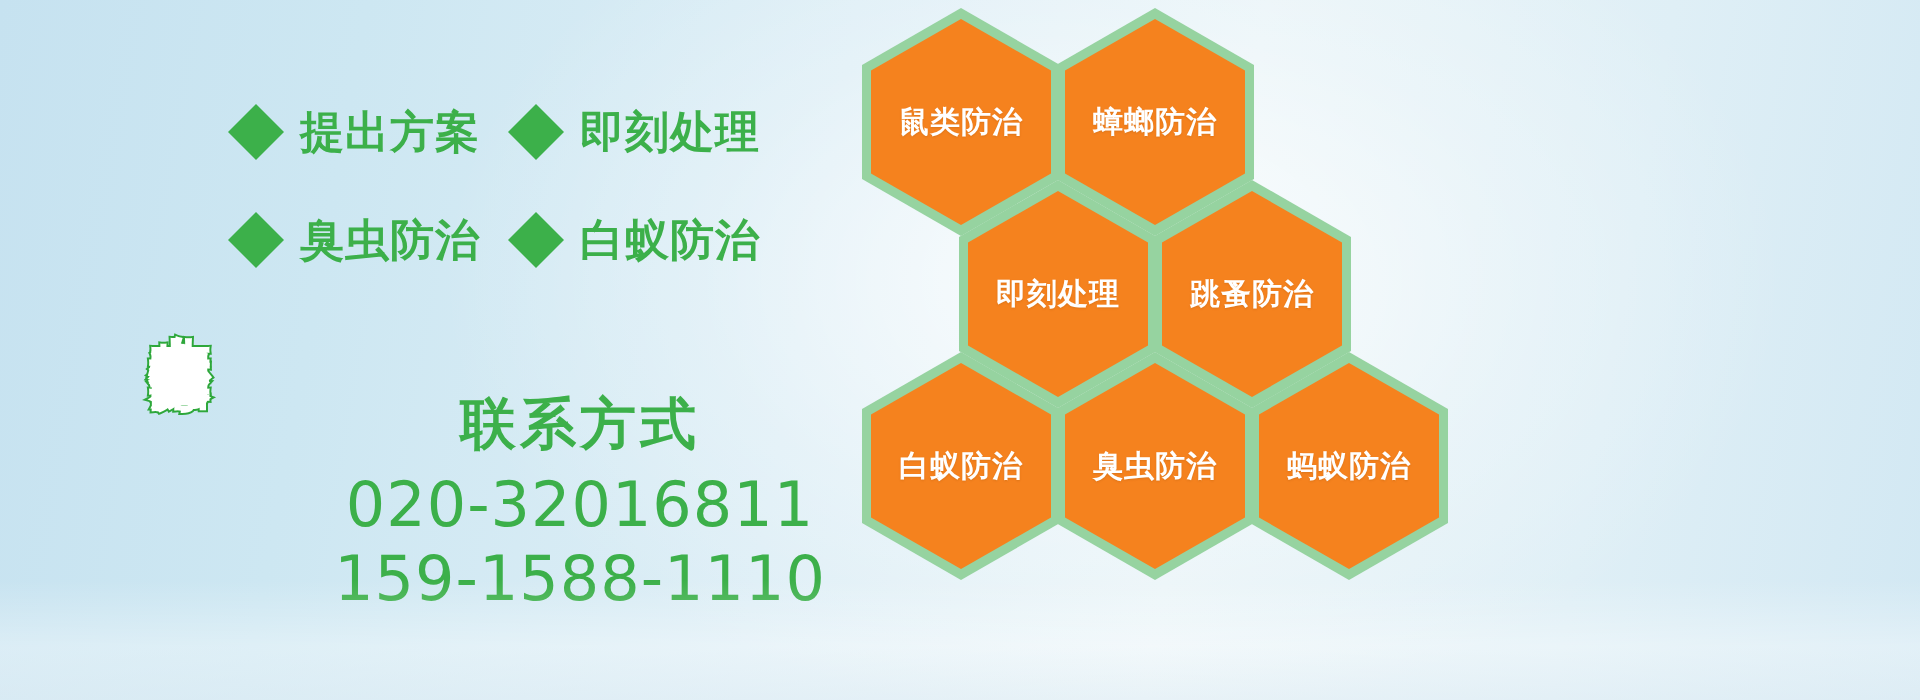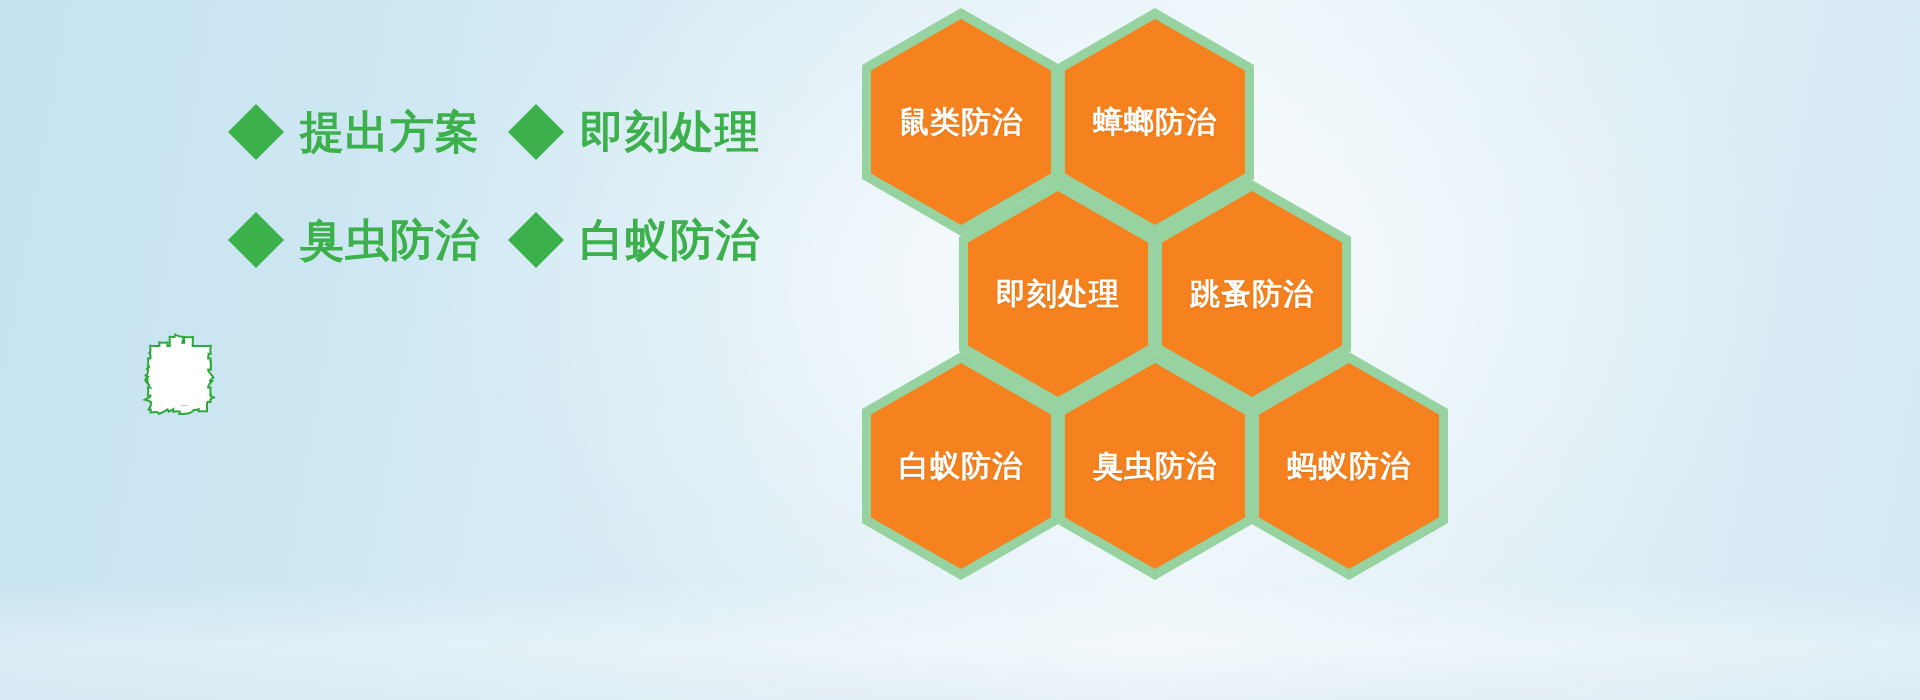--- a/index.html
+++ b/index.html
@@ -194,20 +194,25 @@
         <span class="feature-label">臭虫防治</span>
       </div>
       <div class="feature-item">
         <span class="diamond-icon"></span>
         <span class="feature-label">白蚁防治</span>
       </div>
     </div>
 
   </div>
 
+  <div class="contact">
+    <div class="contact-heading">联系方式</div>
+    <div class="contact-phone">020-32016811</div>
+    <div class="contact-phone">159-1588-1110</div>
+  </div>
 
   <div class="honeycomb">
 
     <div class="hex r1c1">
       <span class="hex-inner"></span>
       <span class="hex-label">鼠类防治</span>
     </div>
 
     <div class="hex r1c2">
       <span class="hex-inner"></span>

